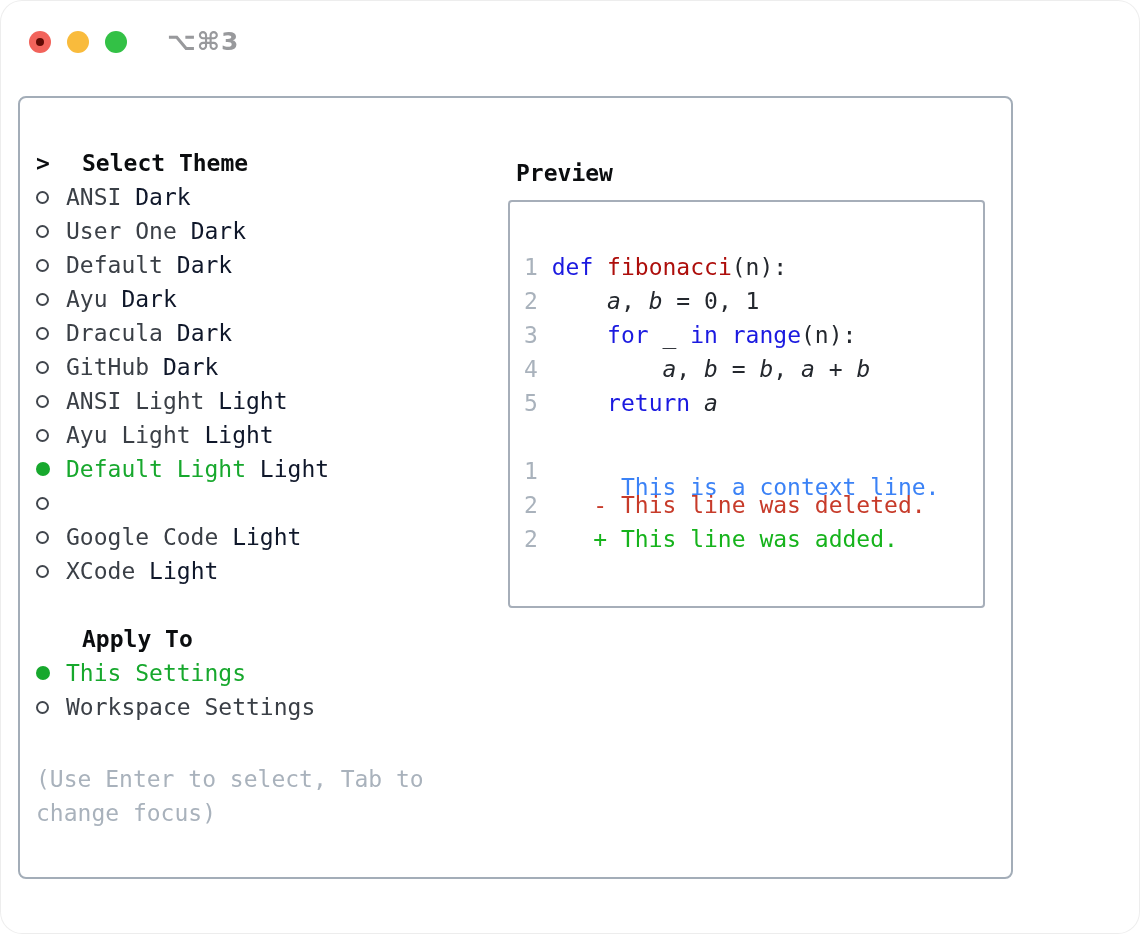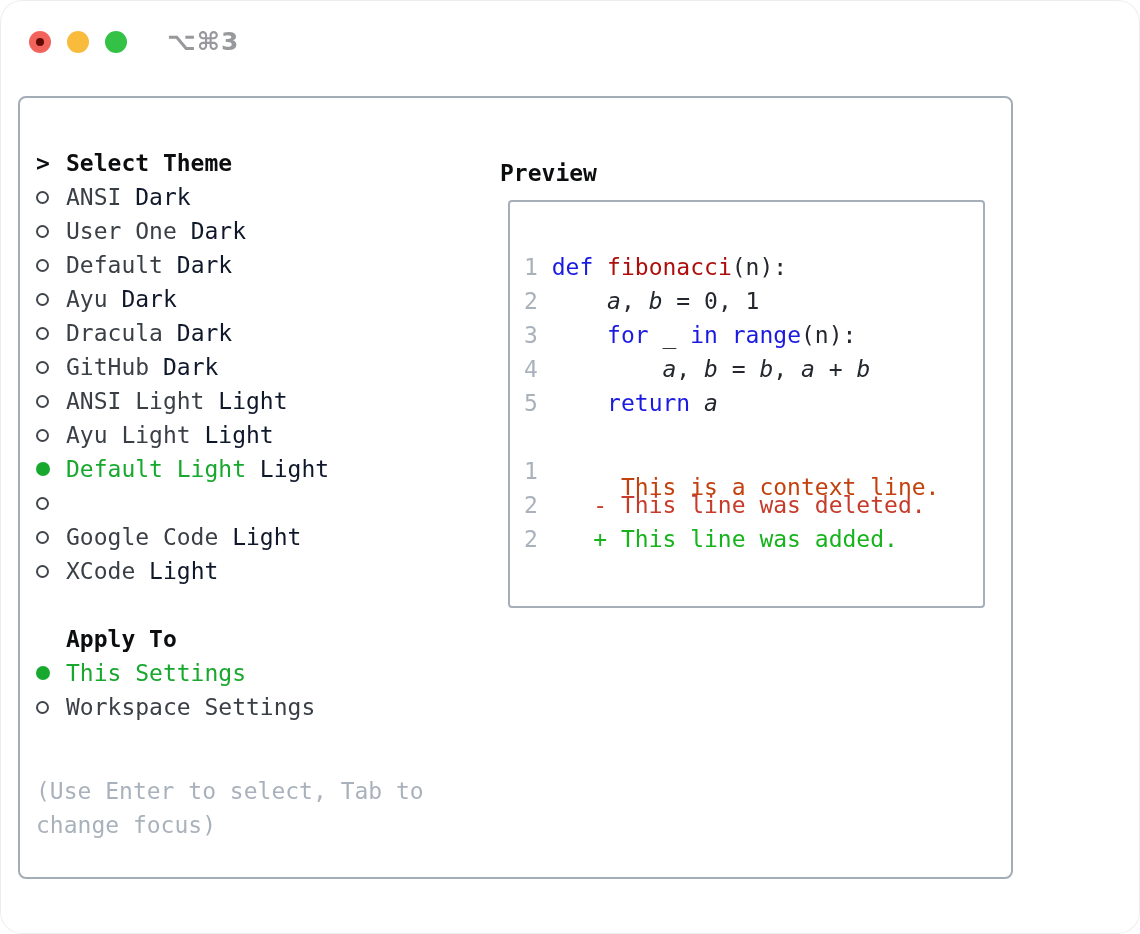--- a/index.html
+++ b/index.html
@@ -56,25 +56,25 @@
   }
   .row { height: 34px; display: flex; align-items: center; }
   .mk { width: 30px; flex: 0 0 30px; display: flex; align-items: center; }
   .caret { font-weight: bold; color: #0b0d0f; }
   .circle {
     width: 13px; height: 13px; border-radius: 50%;
     border: 2px solid #41464d; box-sizing: border-box;
   }
   .circle.sel { border: none; width: 14px; height: 14px; background: var(--green); }
   .txt { white-space: pre; }
-  .hdr { font-weight: bold; color: #0b0d0f; }
+  .hdr { font-weight: bold; color: #0b0d0f; margin-left: 16px; }
   .name { color: #3a3f46; }
   .name.green { color: var(--green); }
   .suffix { color: #0f172a; }
-  .help { margin-top: 16px; color: #a9b2bc; }
+  .help { margin-top: 4px; color: #a9b2bc; }
   .help div { height: 34px; display: flex; align-items: center; white-space: pre; }
   
   .preview-header {
     position: absolute; left: 500px; top: 156px;
     height: 34px; display: flex; align-items: center;
     font-size: 23px;
   }
   .preview-box {
     position: absolute; left: 508px; top: 200px;
     width: 477px; height: 408px;
@@ -89,21 +89,21 @@
     font-size: 23px; font-family: inherit;
   }
   .preview-code .line {
     height: 34px; display: flex; align-items: center; white-space: pre;
     color: var(--ink);
   }
   .ln  { color: #a9b2bc; }
   .kw  { color: var(--kw); }
   .fn  { color: var(--fn); }
   .var { font-style: italic; color: var(--ink); }
-  .ctx { color: #c2410c; margin-top: 31px; }
+  .ctx { color: #3b82f6; margin-top: 31px; }
   .del { color: var(--del); }
   .add { color: var(--add); }
 </style>
 </head>
 <body>
 
 <div class="window">
 
   <div class="titlebar">
     <div class="tl tl-close">

